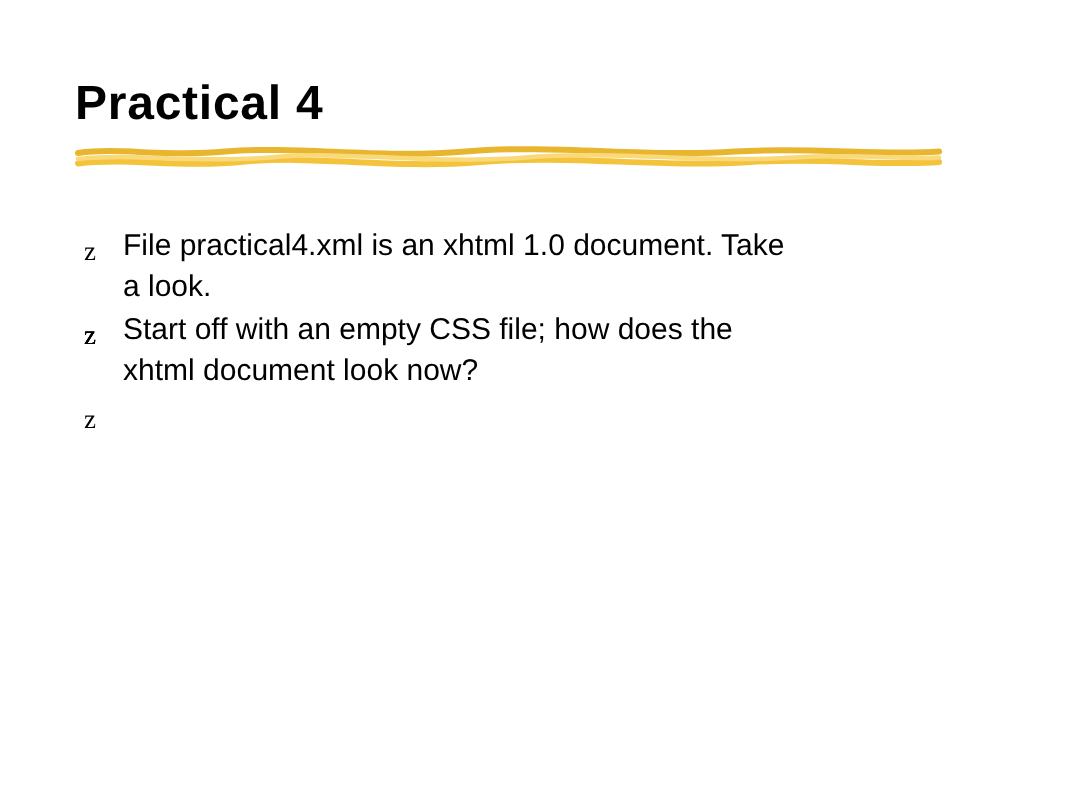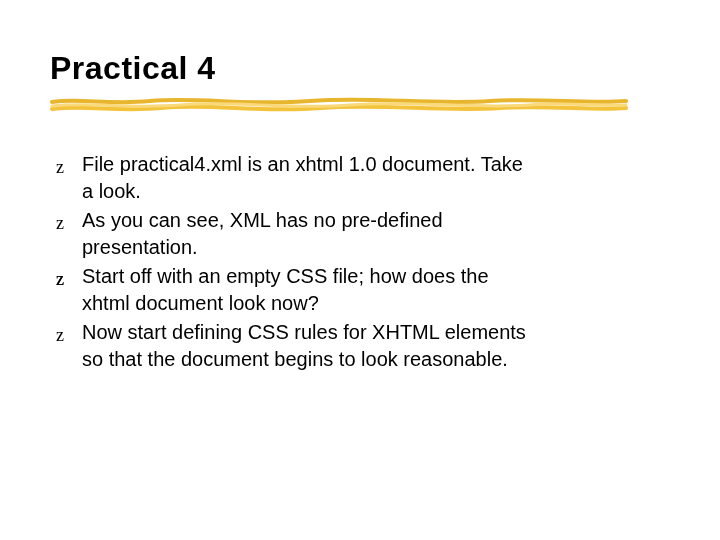--- a/index.html
+++ b/index.html
@@ -58,27 +58,25 @@
     </svg>
   </div>
 
   <ul class="bullets">
     <li>
       <span class="bullet-icon">z</span>
       <span>File practical4.xml is an xhtml 1.0 document. Take a look.</span>
     </li>
     <li>
       <span class="bullet-icon">z</span>
-      <span>As you can see, XML has no pre-defined presentation.</span>
     </li>
     <li>
       <span class="bullet-icon">z</span>
     </li>
     <li>
       <span class="bullet-icon">z</span>
       <span>Start off with an empty CSS file; how does the xhtml document look now?</span>
     </li>
     <li>
       <span class="bullet-icon">z</span>
-      <span>Now start defining CSS rules for XHTML elements so that the document begins to look reasonable.</span>
     </li>
   </ul>
 </div>
 
 </body></html>

